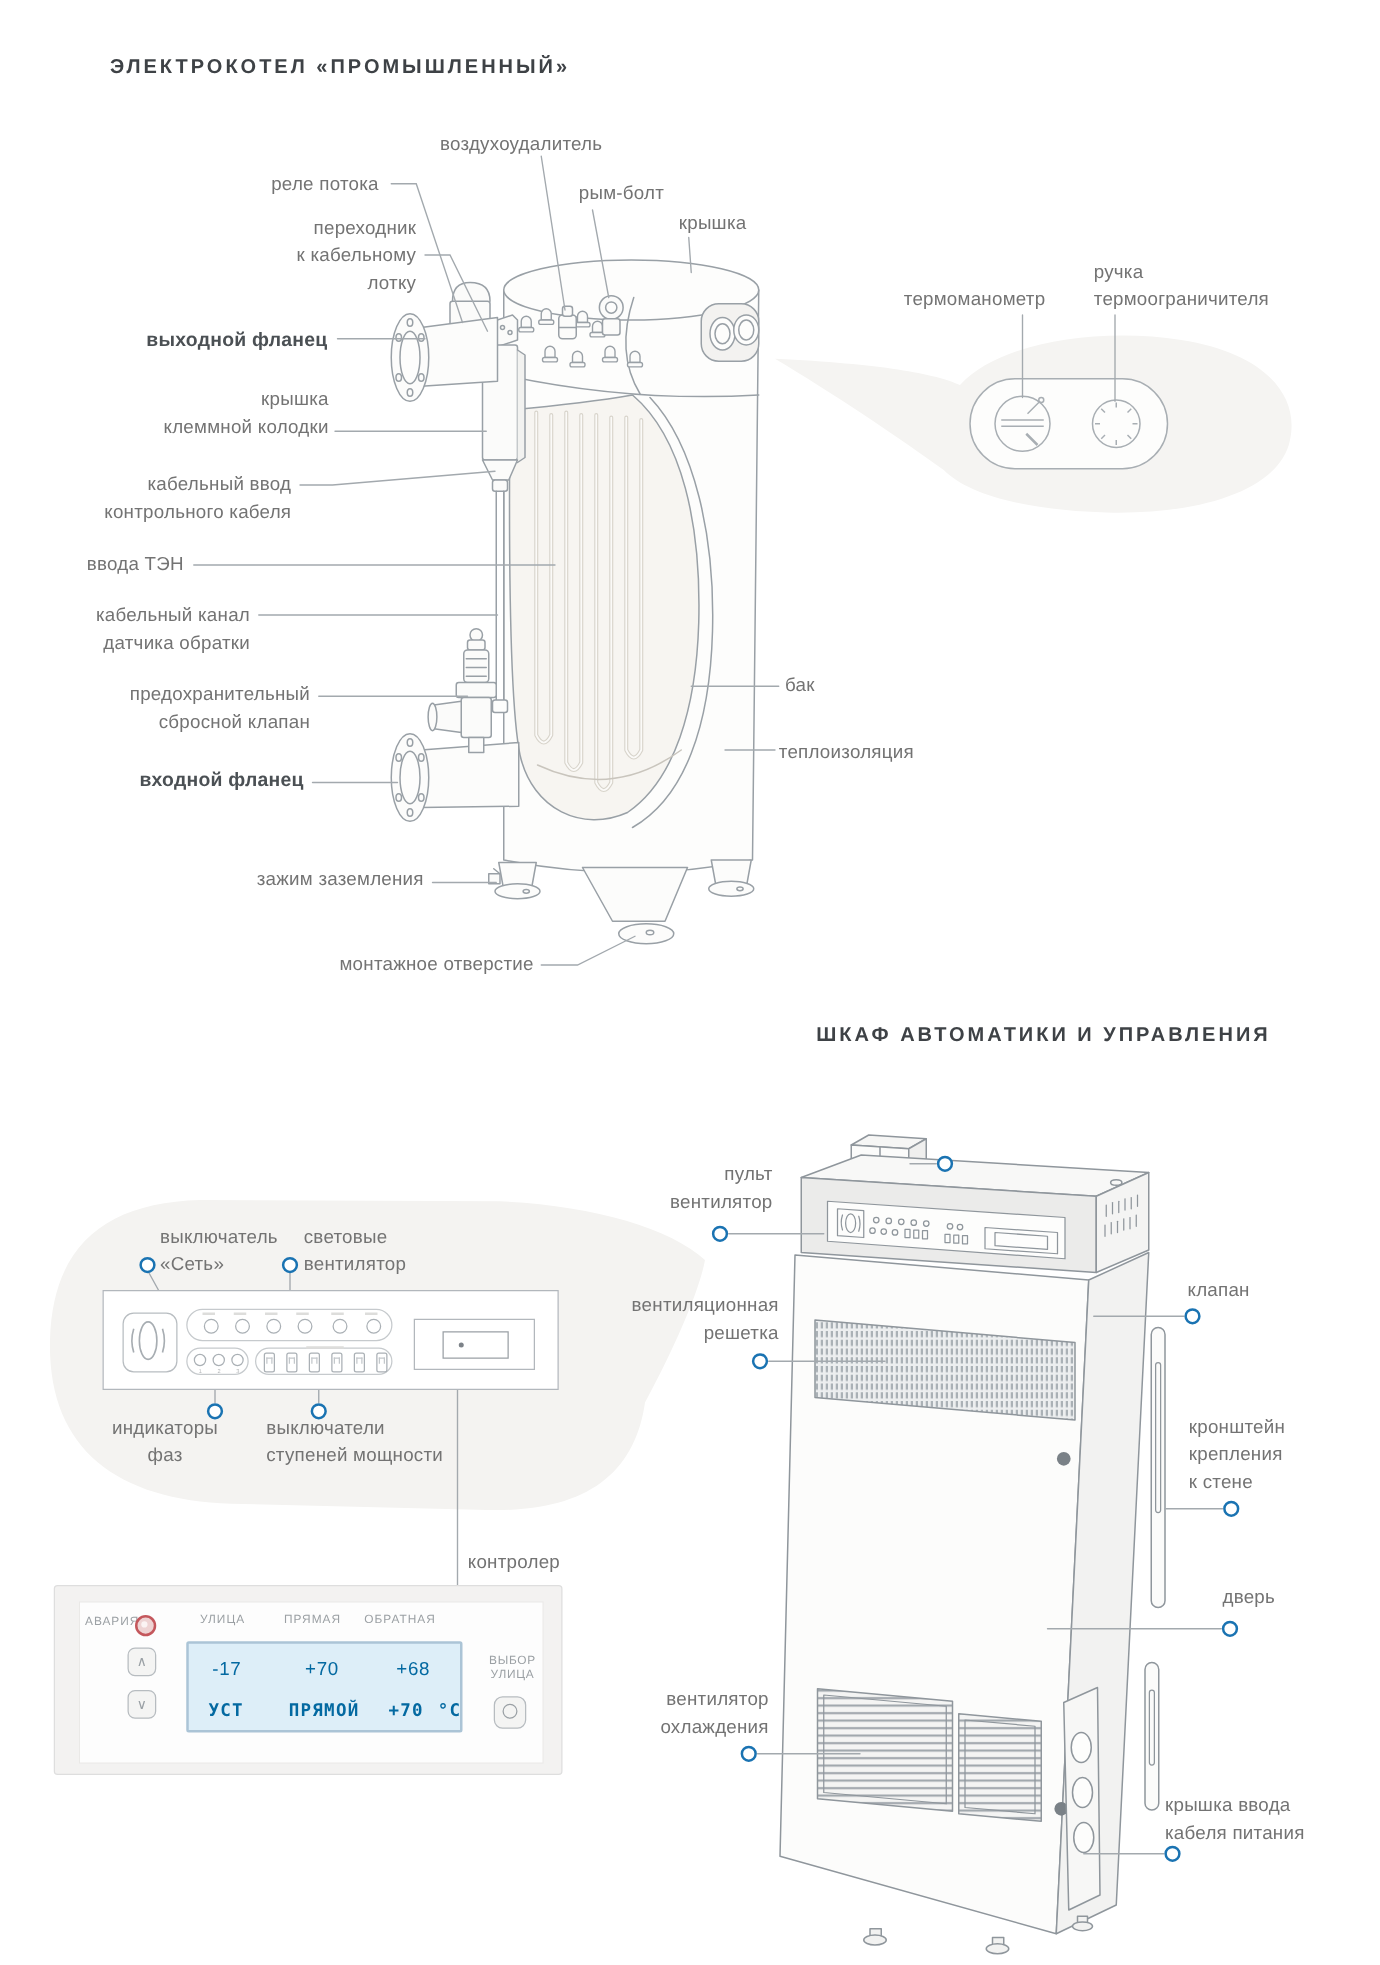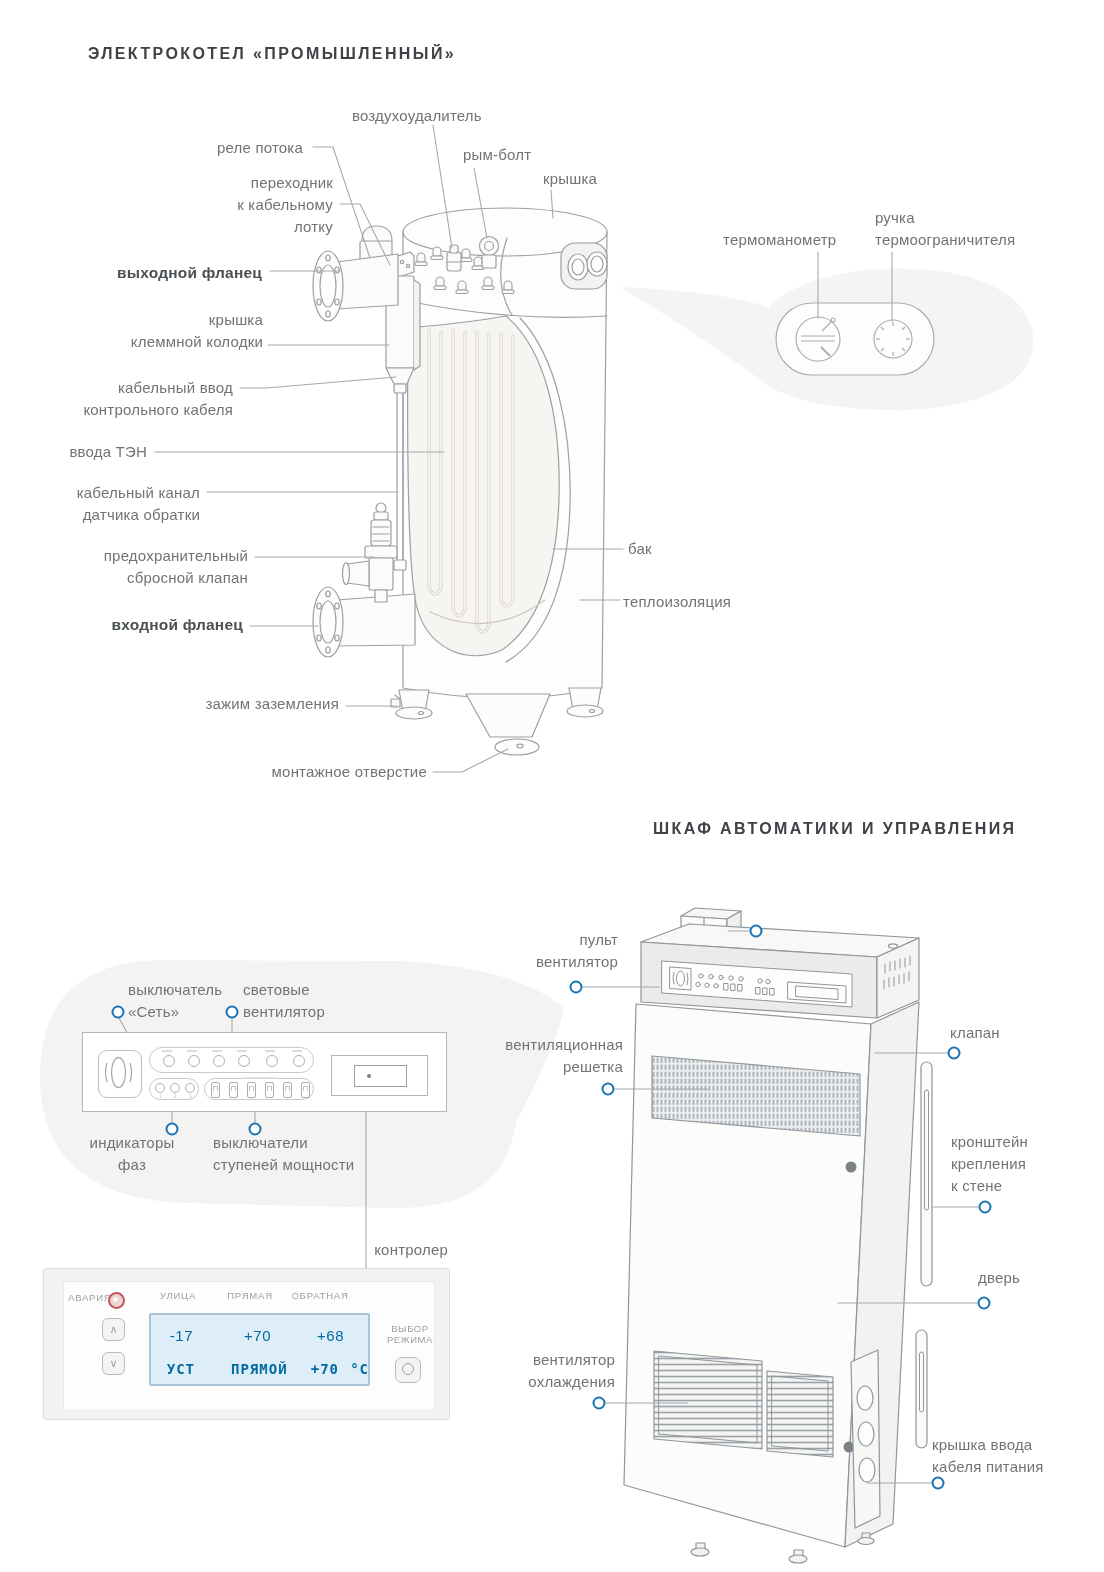--- a/index.html
+++ b/index.html
@@ -456,20 +456,20 @@
       <span class="r1" style="left:90px;width:30px">+70</span>
       <span class="r1" style="left:163px;width:30px">+68</span>
       <span class="r2" style="left:14px;width:30px">УСТ</span>
       <span class="r2" style="left:80px;width:56px">ПРЯМОЙ</span>
       <span class="r2" style="left:158px;width:30px">+70</span>
       <span class="r2" style="left:198px;width:20px">°C</span>
     </div>
     <span class="arrbtn" style="top:36px">∧</span>
     <span class="arrbtn" style="top:70px">∨</span>
     <span class="modelbl">ВЫБОР
-РЕЖИМА</span>
+УЛИЦА</span>
     <span class="modebtn">
           <i></i>
         </span>
   </div>
 </div>
 
 </div>
 
 </body></html>

